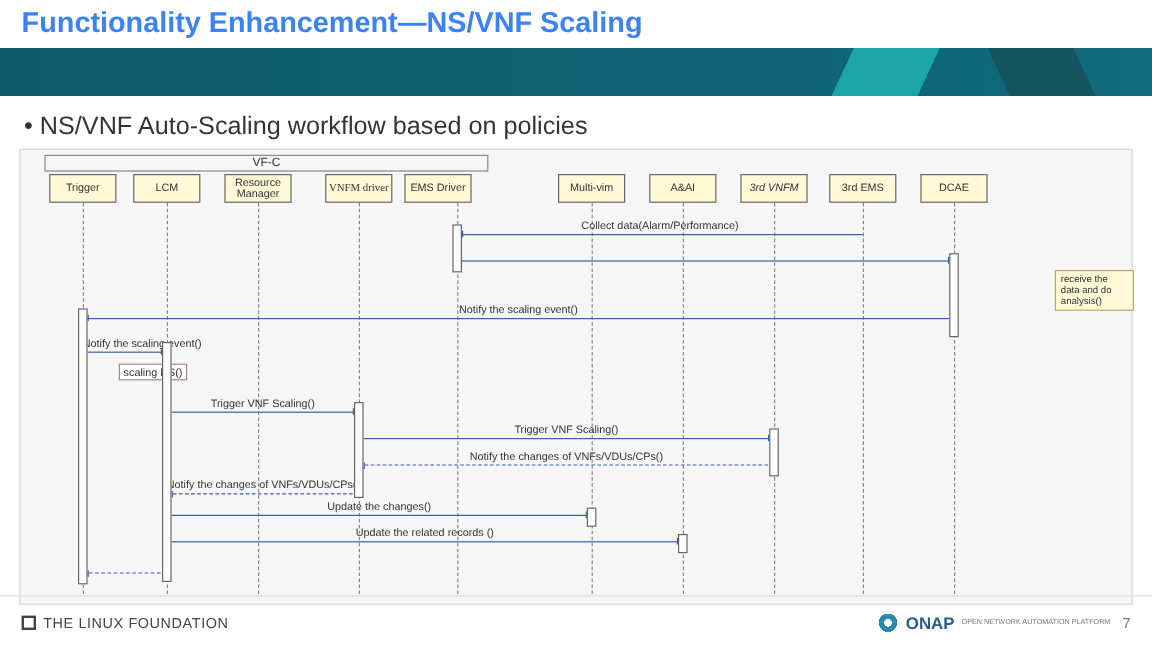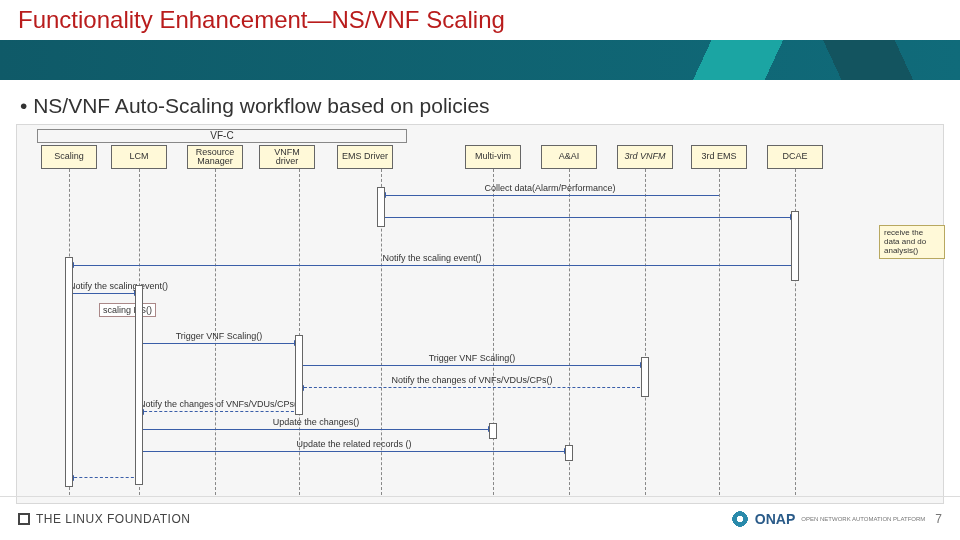--- a/index.html
+++ b/index.html
@@ -1,19 +1,19 @@
 <!DOCTYPE html>
 <html><head>
 <meta charset="utf-8">
 <style>
   *{box-sizing:border-box;margin:0;padding:0}
   body{width:960px;height:540px;font-family:Arial,Helvetica,sans-serif;background:#fff;overflow:hidden;position:relative}
   
   .title-white{height:40px;background:#fff;display:flex;align-items:center;padding-left:18px}
-  .title-white h1{font-size:24px;font-weight:400;color:#b91c1c}
+  .title-white h1{font-size:24px;font-weight:700;color:#3b82f6}
   .decorbar{height:40px;background:linear-gradient(90deg,#0f5a68 0%,#106b7a 100%);position:relative;overflow:hidden}
   .decorbar .tri{position:absolute;top:0;bottom:0;width:220px}
   .decorbar .t1{right:100px;background:linear-gradient(115deg,transparent 30%,#1ba5a3 30% 60%,transparent 60%)}
   .decorbar .t2{right:-30px;background:linear-gradient(65deg,transparent 30%,#13545f 30% 60%,transparent 60%)}
   .sub{padding:14px 20px 6px;font-size:21px;color:#333}
   .diagram{position:relative;margin:0 16px;height:380px;background:#f6f6f6;border:1px solid #d8d8d8}
   .vfc-box{position:absolute;left:20px;top:4px;width:370px;height:14px;border:1px solid #888;background:#f6f6f6;text-align:center;font-size:10px;color:#333}
   .part{position:absolute;top:20px;width:56px;height:24px;border:1px solid #666;background:#fff9d8;font-size:9px;line-height:1.05;text-align:center;color:#333;display:flex;align-items:center;justify-content:center;padding:0 2px}
   .life{position:absolute;top:44px;bottom:8px;width:0;border-left:1px dashed #888}
   .act{position:absolute;width:8px;background:#fff;border:1px solid #666}
@@ -39,27 +39,27 @@
 </div>
 <div class="decorbar">
   <div class="tri t1"></div>
     <div class="tri t2"></div>
 </div>
 <div class="sub">• NS/VNF Auto-Scaling workflow based on policies</div>
 
 <div class="diagram" id="dia">
   <div class="vfc-box">VF-C</div>
   <div class="note" style="right:-2px;top:100px">receive the data and do analysis()</div>
-<div class="part" style="left: 24px;">Scaling</div>
+<div class="part" style="left: 24px;">Trigger</div>
     <div class="life" style="left: 52px;"></div>
     <div class="part" style="left: 94px;">LCM</div>
     <div class="life" style="left: 122px;"></div>
     <div class="part" style="left: 170px;">Resource Manager</div>
     <div class="life" style="left: 198px;"></div>
-    <div class="part" style="left: 242px;">VNFM driver</div>
+    <div class="part" style="left: 254px; font-family: Liberation Serif, serif;">VNFM driver</div>
     <div class="life" style="left: 282px;"></div>
     <div class="part" style="left: 320px;">EMS Driver</div>
     <div class="life" style="left: 364px;"></div>
     <div class="part" style="left: 448px;">Multi-vim</div>
     <div class="life" style="left: 476px;"></div>
     <div class="part" style="left: 524px;">A&amp;AI</div>
     <div class="life" style="left: 552px;"></div>
     <div class="part" style="left: 600px; font-style: italic;">3rd VNFM</div>
     <div class="life" style="left: 628px;"></div>
     <div class="part" style="left: 674px;">3rd EMS</div>

